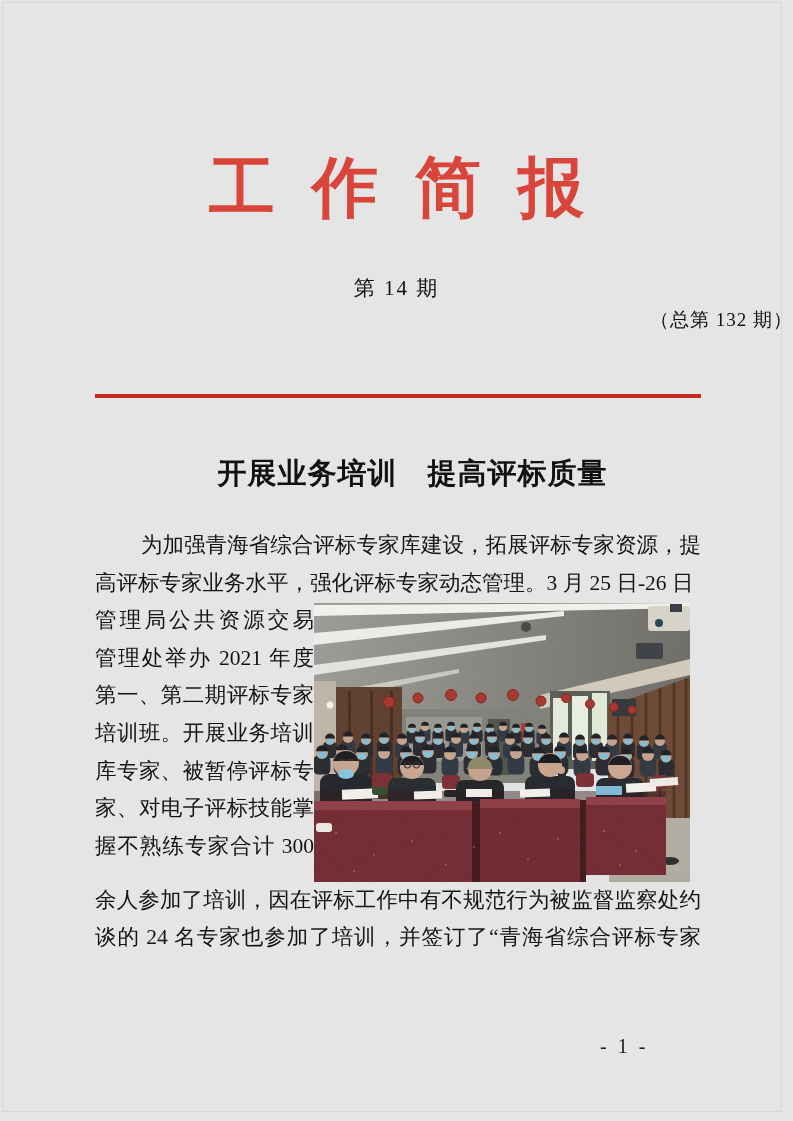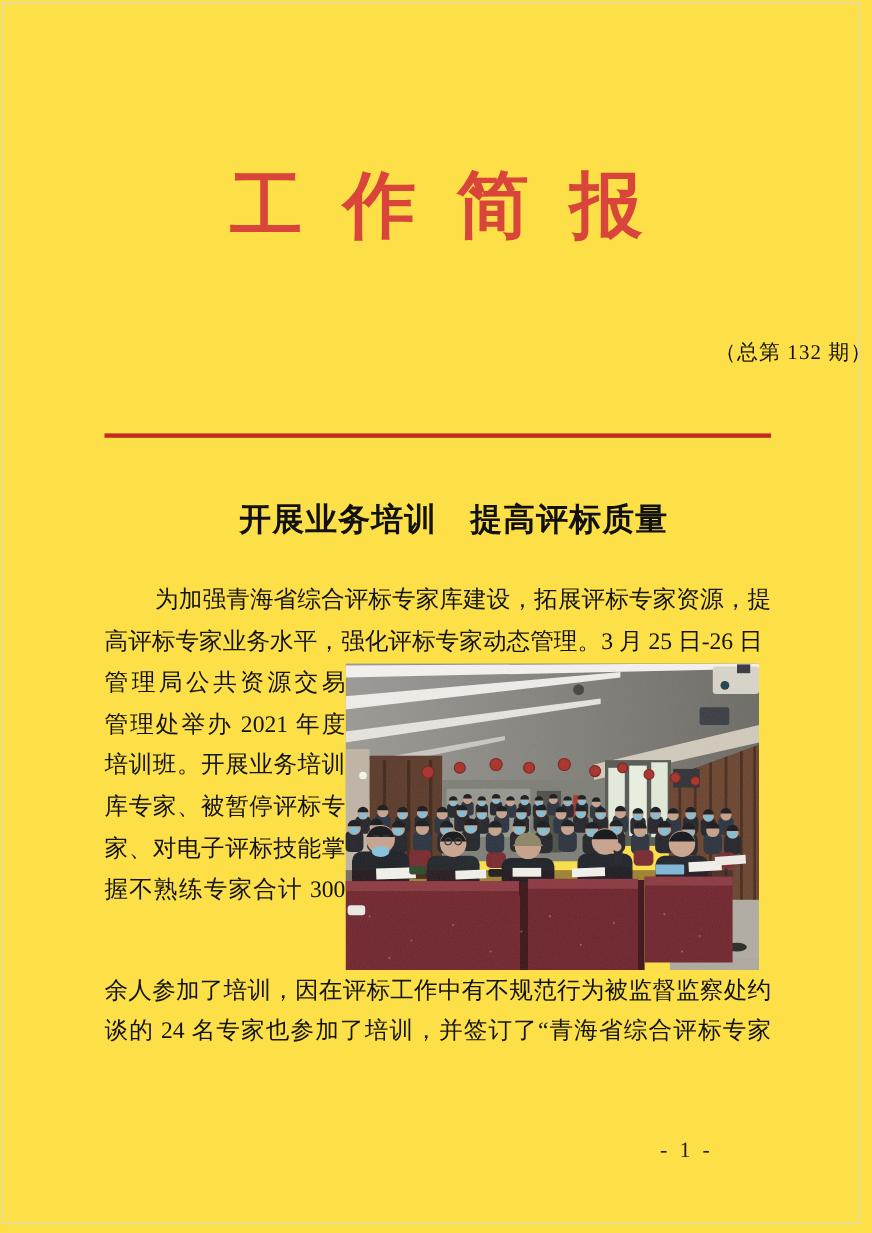--- a/index.html
+++ b/index.html
@@ -1,17 +1,17 @@
 <!DOCTYPE html>
 <html><head>
 <meta charset="utf-8">
 <style>
   html,body{margin:0;padding:0;background:#fff;}
   .page{
-    position:relative;width:793px;height:1121px;background:#fde047;
+    position:relative;width:793px;height:1121px;background:#e5e5e5;
     font-family:"Liberation Serif","DejaVu Serif",serif;color:#111;overflow:hidden;
   }
   .scan-edge{
     position:absolute;top:2px;left:2px;right:11px;bottom:9px;
     border:1px solid #d9d8d3;pointer-events:none;
   }
   .doc-title{
     position:absolute;top:148px;left:0;width:100%;margin:0;
     text-align:center;font-size:66px;font-weight:bold;
     letter-spacing:0.56em;padding-left:0.56em;box-sizing:border-box;
@@ -62,36 +62,38 @@
   }
 </style>
 </head>
 <body>
 
 <div class="page">
   <div class="scan-edge"></div>
 
   <h1 class="doc-title" style="color: rgb(217, 69, 58);">工作简报</h1>
 
+  <div class="issue-line">第 14 期</div>
 
   <div class="issue-total-line">（总第 132 期）</div>
 
 
   <hr class="red-rule" style="background: rgb(195, 43, 32);">
 
   <h2 class="article-title">开展业务培训　提高评标质量</h2>
 
   <div class="article-body">
     <span class="line indent">为加强青海省综合评标专家库建设，拓展评标专家资源，提</span>
     <span class="line">高评标专家业务水平，强化评标专家动态管理。3 月 25 日-26 日，</span>
 
     <div class="wrap-row">
       <div class="left-col">
         <span class="line">管理局公共资源交易</span>
         <span class="line">管理处举办 2021 年度</span>
+        <span class="line">第一、第二期评标专家</span>
         <span class="line">培训班。开展业务培训</span>
         <span class="line">库专家、被暂停评标专</span>
         <span class="line">家、对电子评标技能掌</span>
         <span class="line">握不熟练专家合计 300</span>
       </div>
 
       <figure class="photo">
         <svg viewBox="0 0 376 279" xmlns="http://www.w3.org/2000/svg">
           <defs>
             <linearGradient id="ceil" x1="0" y1="0" x2="1" y2="0">

